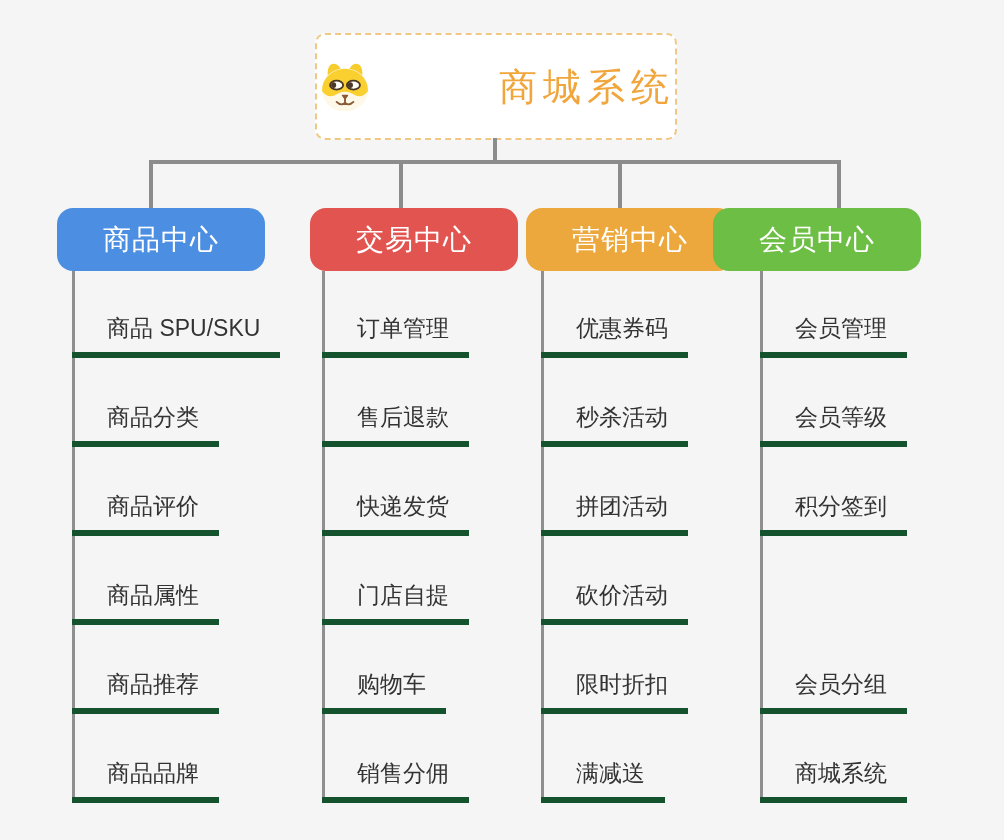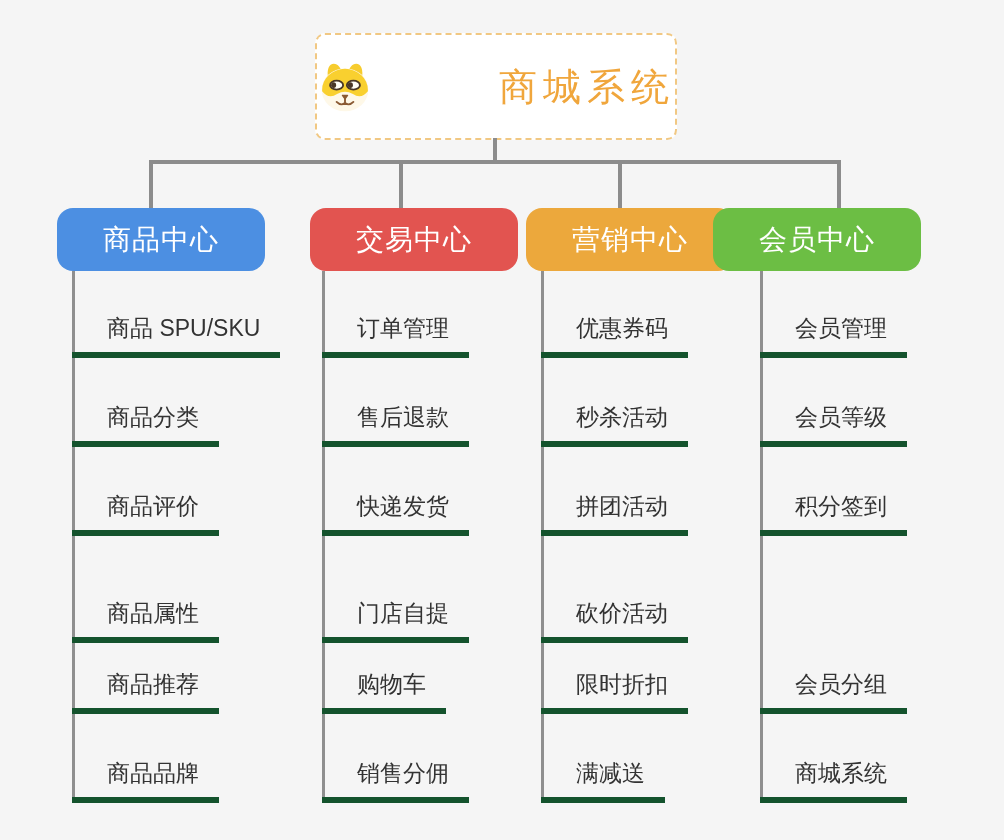--- a/index.html
+++ b/index.html
@@ -42,21 +42,21 @@
   .c0{left:72px;} .c1{left:322px;} .c2{left:541px;} .c3{left:760px;}
 
   .leaf{
     position:absolute;left:-3px;
     border-bottom:6px solid #14532d;
     padding:0 20px 9px 35px;
     font-size:23px;color:#333333;white-space:nowrap;line-height:1.2;
     cursor:default;
   }
   .r0{bottom:445px;} .r1{bottom:356px;} .r2{bottom:267px;}
-  .r3{bottom:160px;} .r4{bottom:89px;}  .r5{bottom:0;}
+  .r3{bottom:178px;} .r4{bottom:89px;}  .r5{bottom:0;}
 </style>
 </head>
 <body>
 
 <div class="canvas" style="background: rgb(245, 245, 245);">
 
   <div class="root" style="border-color: rgb(241, 200, 131); justify-content: space-between;">
     <span>
       <svg class="dog" viewBox="0 0 60 54" xmlns="http://www.w3.org/2000/svg">
         <path d="M12 19 C10 8 13 2 18 2 C22.5 2 25.5 6.5 26.5 11 Z" fill="#f7cc2d"></path>

